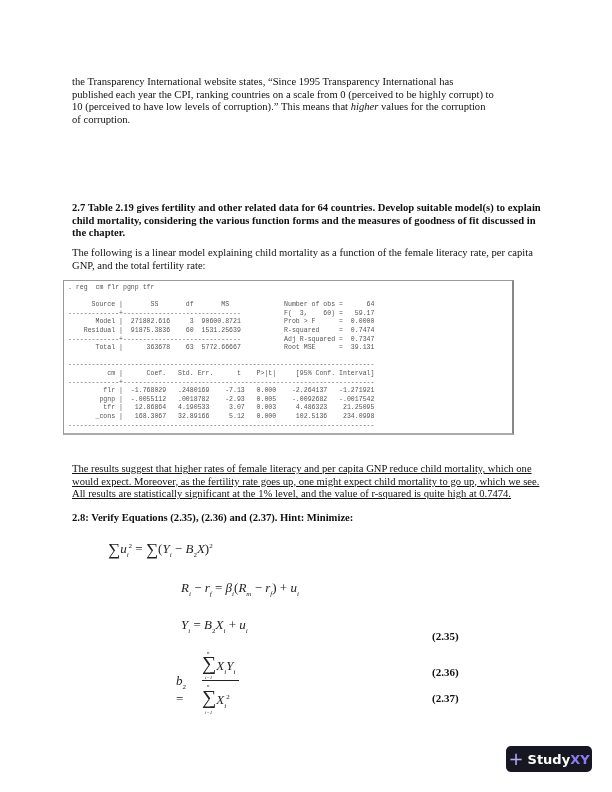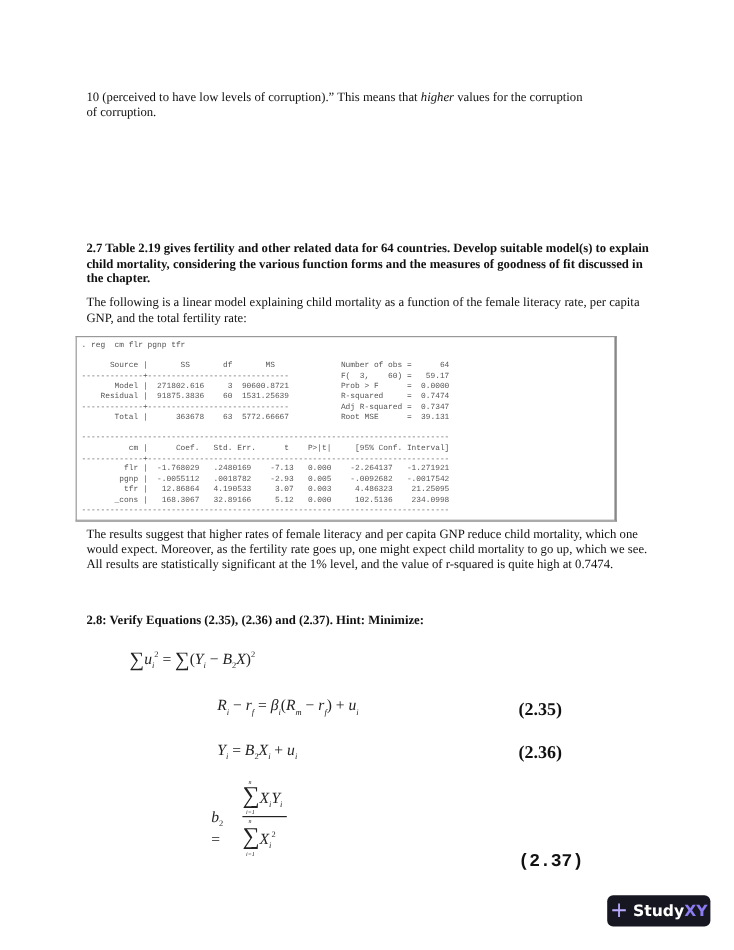--- a/index.html
+++ b/index.html
@@ -7,38 +7,40 @@
          font-family: "Liberation Serif", serif; color: #111; }
   .para { position: absolute; left: 72px; width: 470px; font-size: 10.6px; line-height: 12.6px; }
   .bold { font-weight: bold; }
   .stata { position: absolute; left: 63px; top: 280px; width: 451px; height: 155px;
            border: 1px solid #999; border-right: 2px solid #888; border-bottom: 2px solid #aaa;
            box-sizing: border-box; padding: 3px 0 0 4px; }
   .stata pre { margin: 0; font-family: "Liberation Mono", monospace; font-size: 6.55px;
                line-height: 8.6px; color: #555; white-space: pre; }
   .eq { position: absolute; font-family: "Liberation Serif", serif; font-style: italic; font-size: 13px; color: #222; }
   .eq .up { font-style: normal; }
-  .eqnum { position: absolute; left: 432px; font-family: "Liberation Serif", serif; font-weight: bold; font-size: 15px; }
+  .eqnum { position: absolute; left: 432px; font-family: "Liberation Serif", serif; font-weight: bold; font-size: 11px; margin-top: 46px; }
   .sig { font-style: normal; font-size: 17px; position: relative; top: 2px; }
   sub, sup { font-size: 7px; }
   .frac { position: absolute; left: 176px; top: 650px; }
   .frac .num, .frac .den { position: absolute; left: 26px; white-space: nowrap; }
   .frac .bar { position: absolute; left: 26px; top: 30px; width: 37px; height: 0; border-top: 1px solid #222; }
   .bigsig { font-style: normal; font-size: 20px; display: inline-block; position: relative; }
   .lim { position: absolute; font-size: 5px; font-style: italic; }
   .brand { position: absolute; left: 506px; top: 746px; width: 86px; height: 26px; background: #171722;
            border-radius: 5px; display: flex; align-items: center; justify-content: center; gap: 4px;
            font-family: "DejaVu Sans", sans-serif; font-weight: bold; font-size: 13px; color: #fff; }
   .brand .plus { color: #b9a9ff; font-size: 18px; font-weight: normal; line-height: 1; }
   .brand .xy { color: #8c7cf2; }
 </style>
 </head>
 <body>
 
 <div class="para" style="top:76px;">
+  <div>the Transparency International website states, “Since 1995 Transparency International has</div>
+  <div>published each year the CPI, ranking countries on a scale from 0 (perceived to be highly corrupt) to</div>
   <div><span>10 (perceived to have low levels of corruption).”  This means that </span><em>higher</em><span> values for the corruption</span></div>
   <div>of corruption.</div>
 </div>
 
 <div class="para bold" style="top:191px;margin-top:11px;">2.7 Table 2.19 gives fertility and other related data for 64 countries.  Develop suitable model(s) to explain child mortality, considering the various function forms and the measures of goodness of fit discussed in the chapter.</div>
 <div class="para" style="top:247px;">The following is a linear model explaining child mortality as a function of the female literacy rate, per capita GNP, and the total fertility rate:</div>
 
 <div class="stata">
   <pre>. reg  cm flr pgnp tfr
 
@@ -52,21 +54,21 @@
 ------------------------------------------------------------------------------
           cm |      Coef.   Std. Err.      t    P&gt;|t|     [95% Conf. Interval]
 -------------+----------------------------------------------------------------
          flr |  -1.768029   .2480169    -7.13   0.000    -2.264137   -1.271921
         pgnp |  -.0055112   .0018782    -2.93   0.005    -.0092682   -.0017542
          tfr |   12.86864   4.190533     3.07   0.003     4.486323    21.25095
        _cons |   168.3067   32.89166     5.12   0.000     102.5136    234.0998
 ------------------------------------------------------------------------------</pre>
 </div>
 
-<div class="para" style="top:440px;">The results suggest that higher rates of female literacy and per capita GNP reduce child mortality, which one would expect.  Moreover, as the fertility rate goes up, one might expect child mortality to go up, which we see.  All results are statistically significant at the 1% level, and the value of r-squared is quite high at 0.7474.</div>
+<div class="para" style="top:463px;text-decoration:underline;">The results suggest that higher rates of female literacy and per capita GNP reduce child mortality, which one would expect.  Moreover, as the fertility rate goes up, one might expect child mortality to go up, which we see.  All results are statistically significant at the 1% level, and the value of r-squared is quite high at 0.7474.</div>
 
 <div class="para bold" style="top:512px;">2.8: Verify Equations (2.35), (2.36) and (2.37). Hint: Minimize:</div>
 
 <div class="eq" style="left:108px; top:538px;">
   <span class="sig">∑</span>u<sub>i</sub><sup class="up">2</sup> <span class="up">=</span> <span class="sig">∑</span><span class="up">(</span>Y<sub>i</sub> <span class="up">−</span> B<sub class="up">2</sub>X<span class="up">)</span><sup class="up">2</sup>
 </div>
 
 <div class="eq" style="left:181px; top:580px;">
   R<sub>i</sub> <span class="up">−</span> r<sub>f</sub> <span class="up">=</span> β<sub>i</sub><span class="up">(</span>R<sub>m</sub> <span class="up">−</span> r<sub>f</sub><span class="up">)</span> <span class="up">+</span> u<sub>i</sub>
 </div>
@@ -84,18 +86,18 @@
   </div>
   <span class="lim" style="left:31px; top:0px;">n</span>
   <span class="lim" style="left:29px; top:25px;">i=1</span>
   <div class="bar"></div>
   <span class="lim" style="left:31px; top:33px;">n</span>
   <div class="den" style="top:36px;">
     <span class="bigsig">∑</span>X<sub>i</sub><sup class="up">2</sup>
   </div>
   <span class="lim" style="left:29px; top:60px;">i=1</span>
 </div>
-<div class="eqnum" style="top:710px;font-family:Liberation Mono, monospace;">(2.37)</div>
+<div class="eqnum" style="top:646px;">(2.37)</div>
 
 <div class="brand">
   <span class="plus">+</span>
   <span><span>Study</span><span class="xy">XY</span></span>
 </div>
 
 </body></html>

